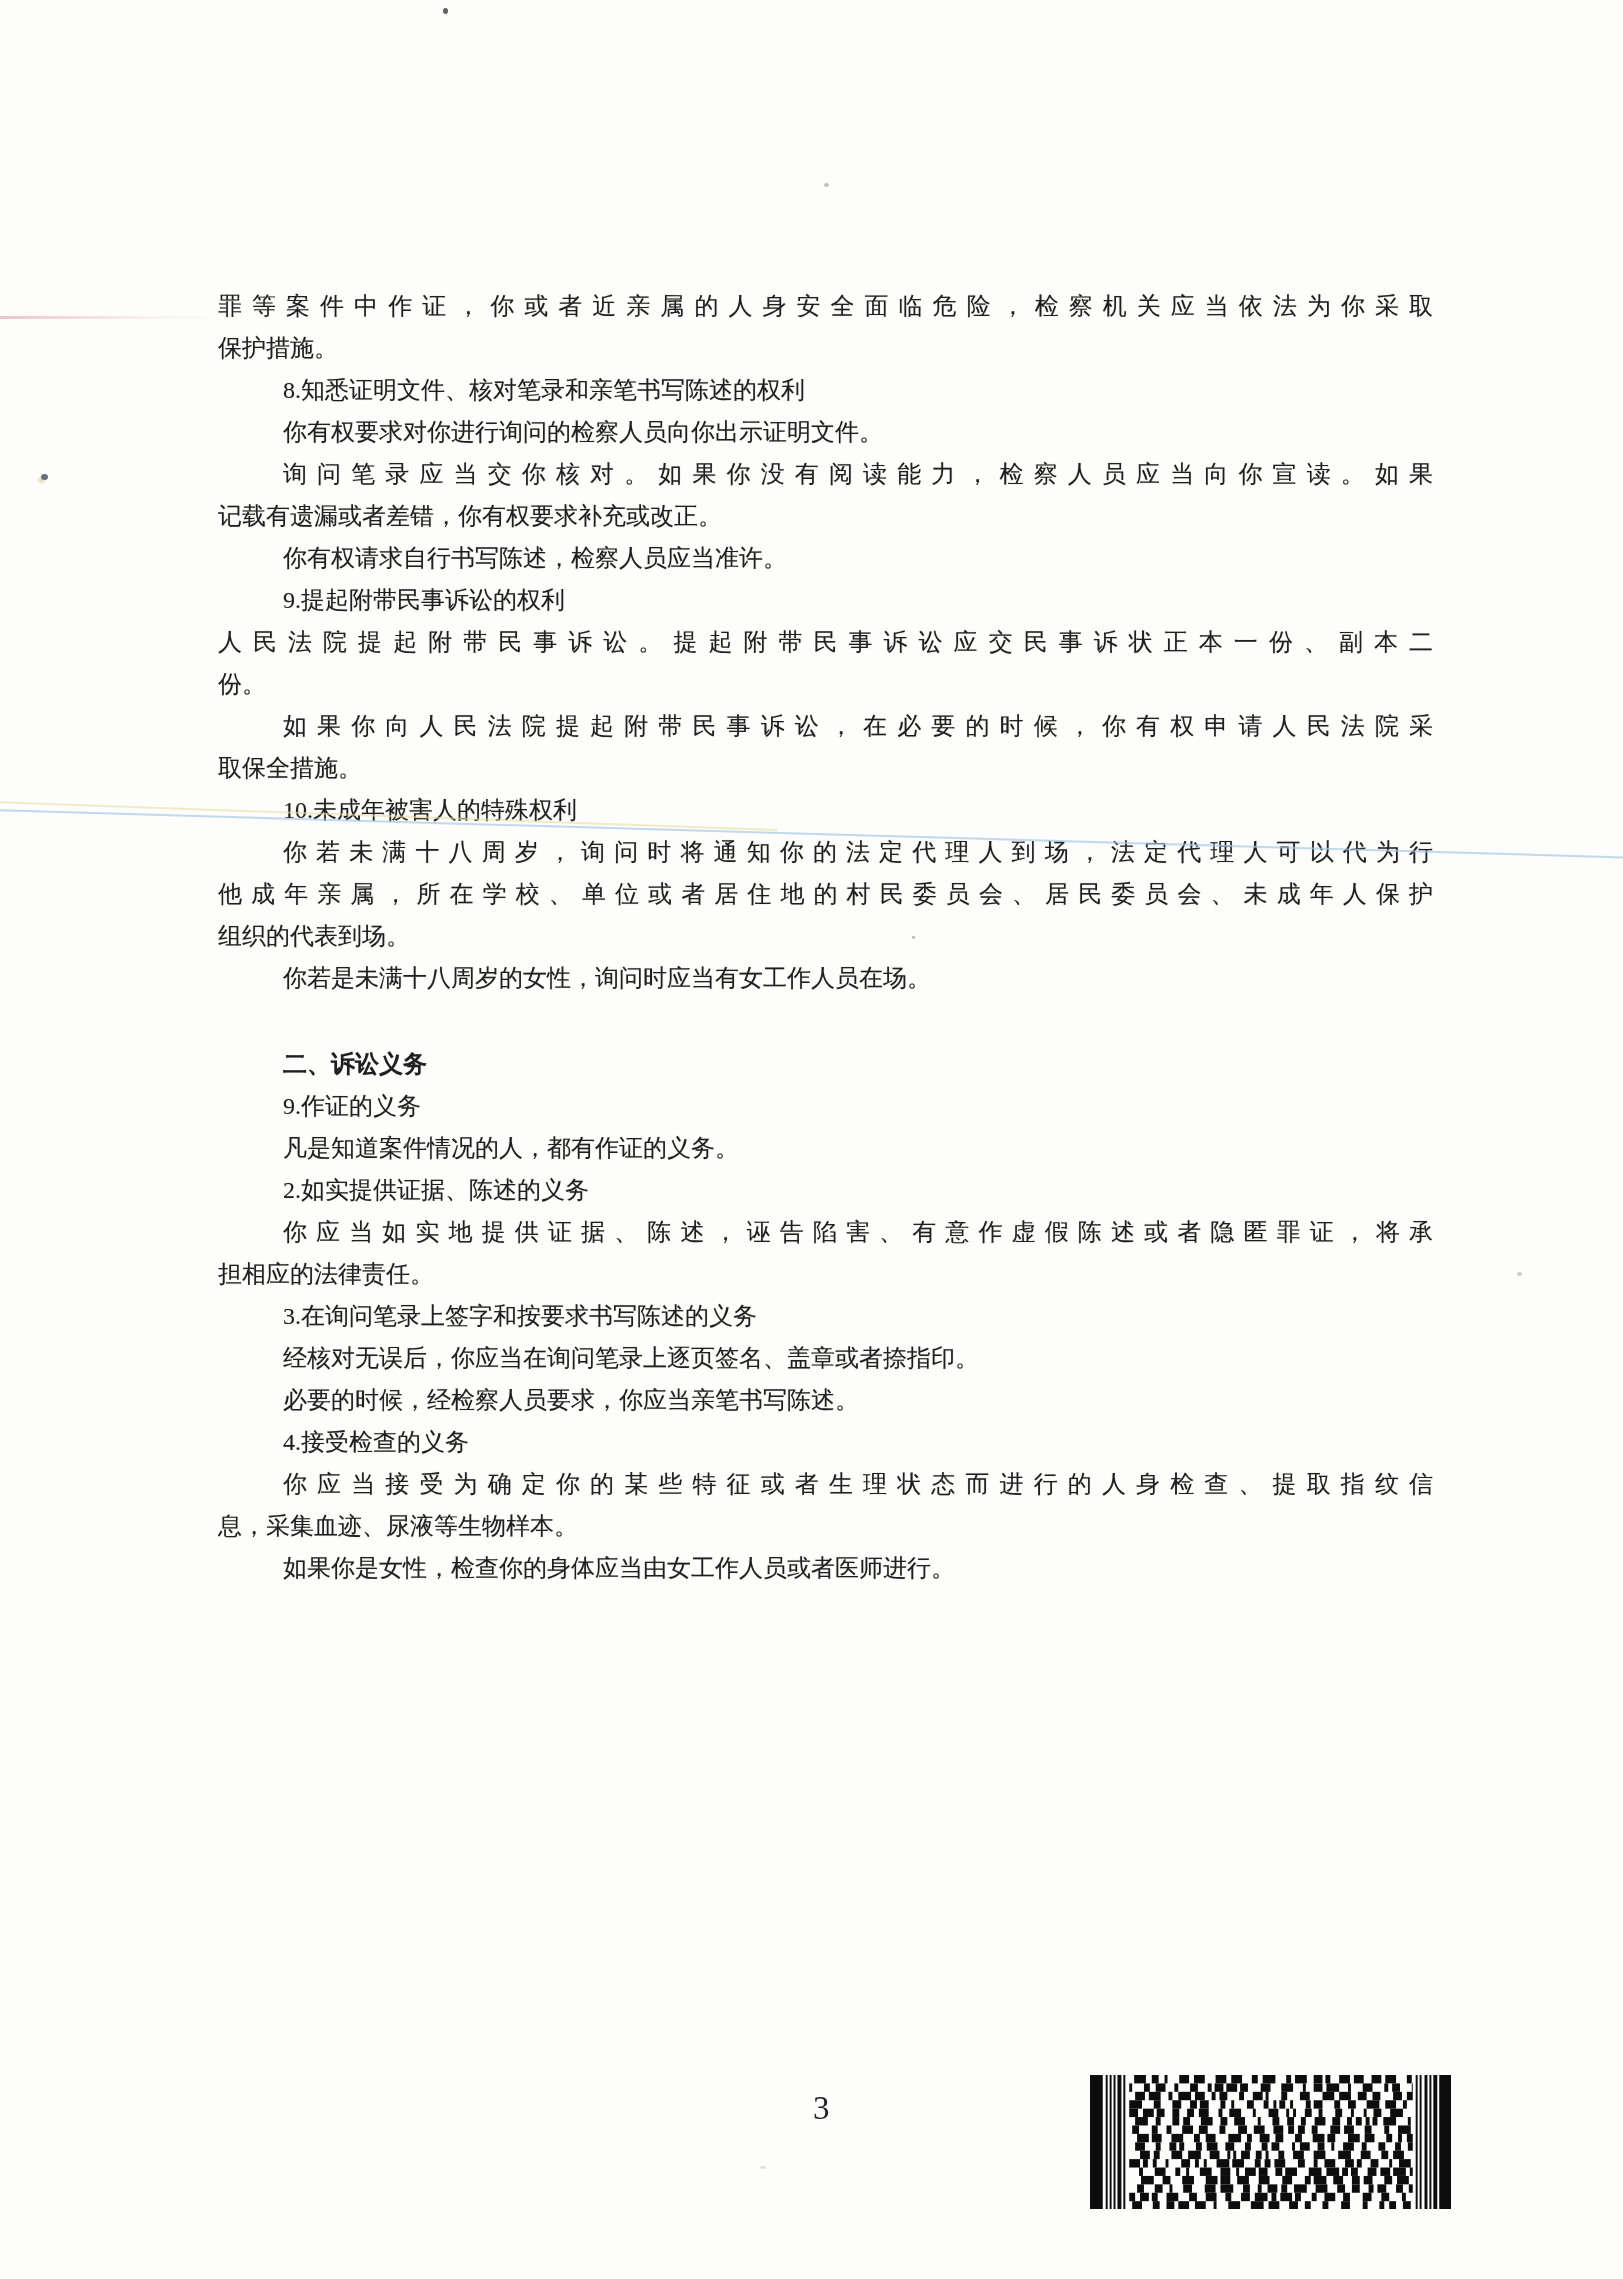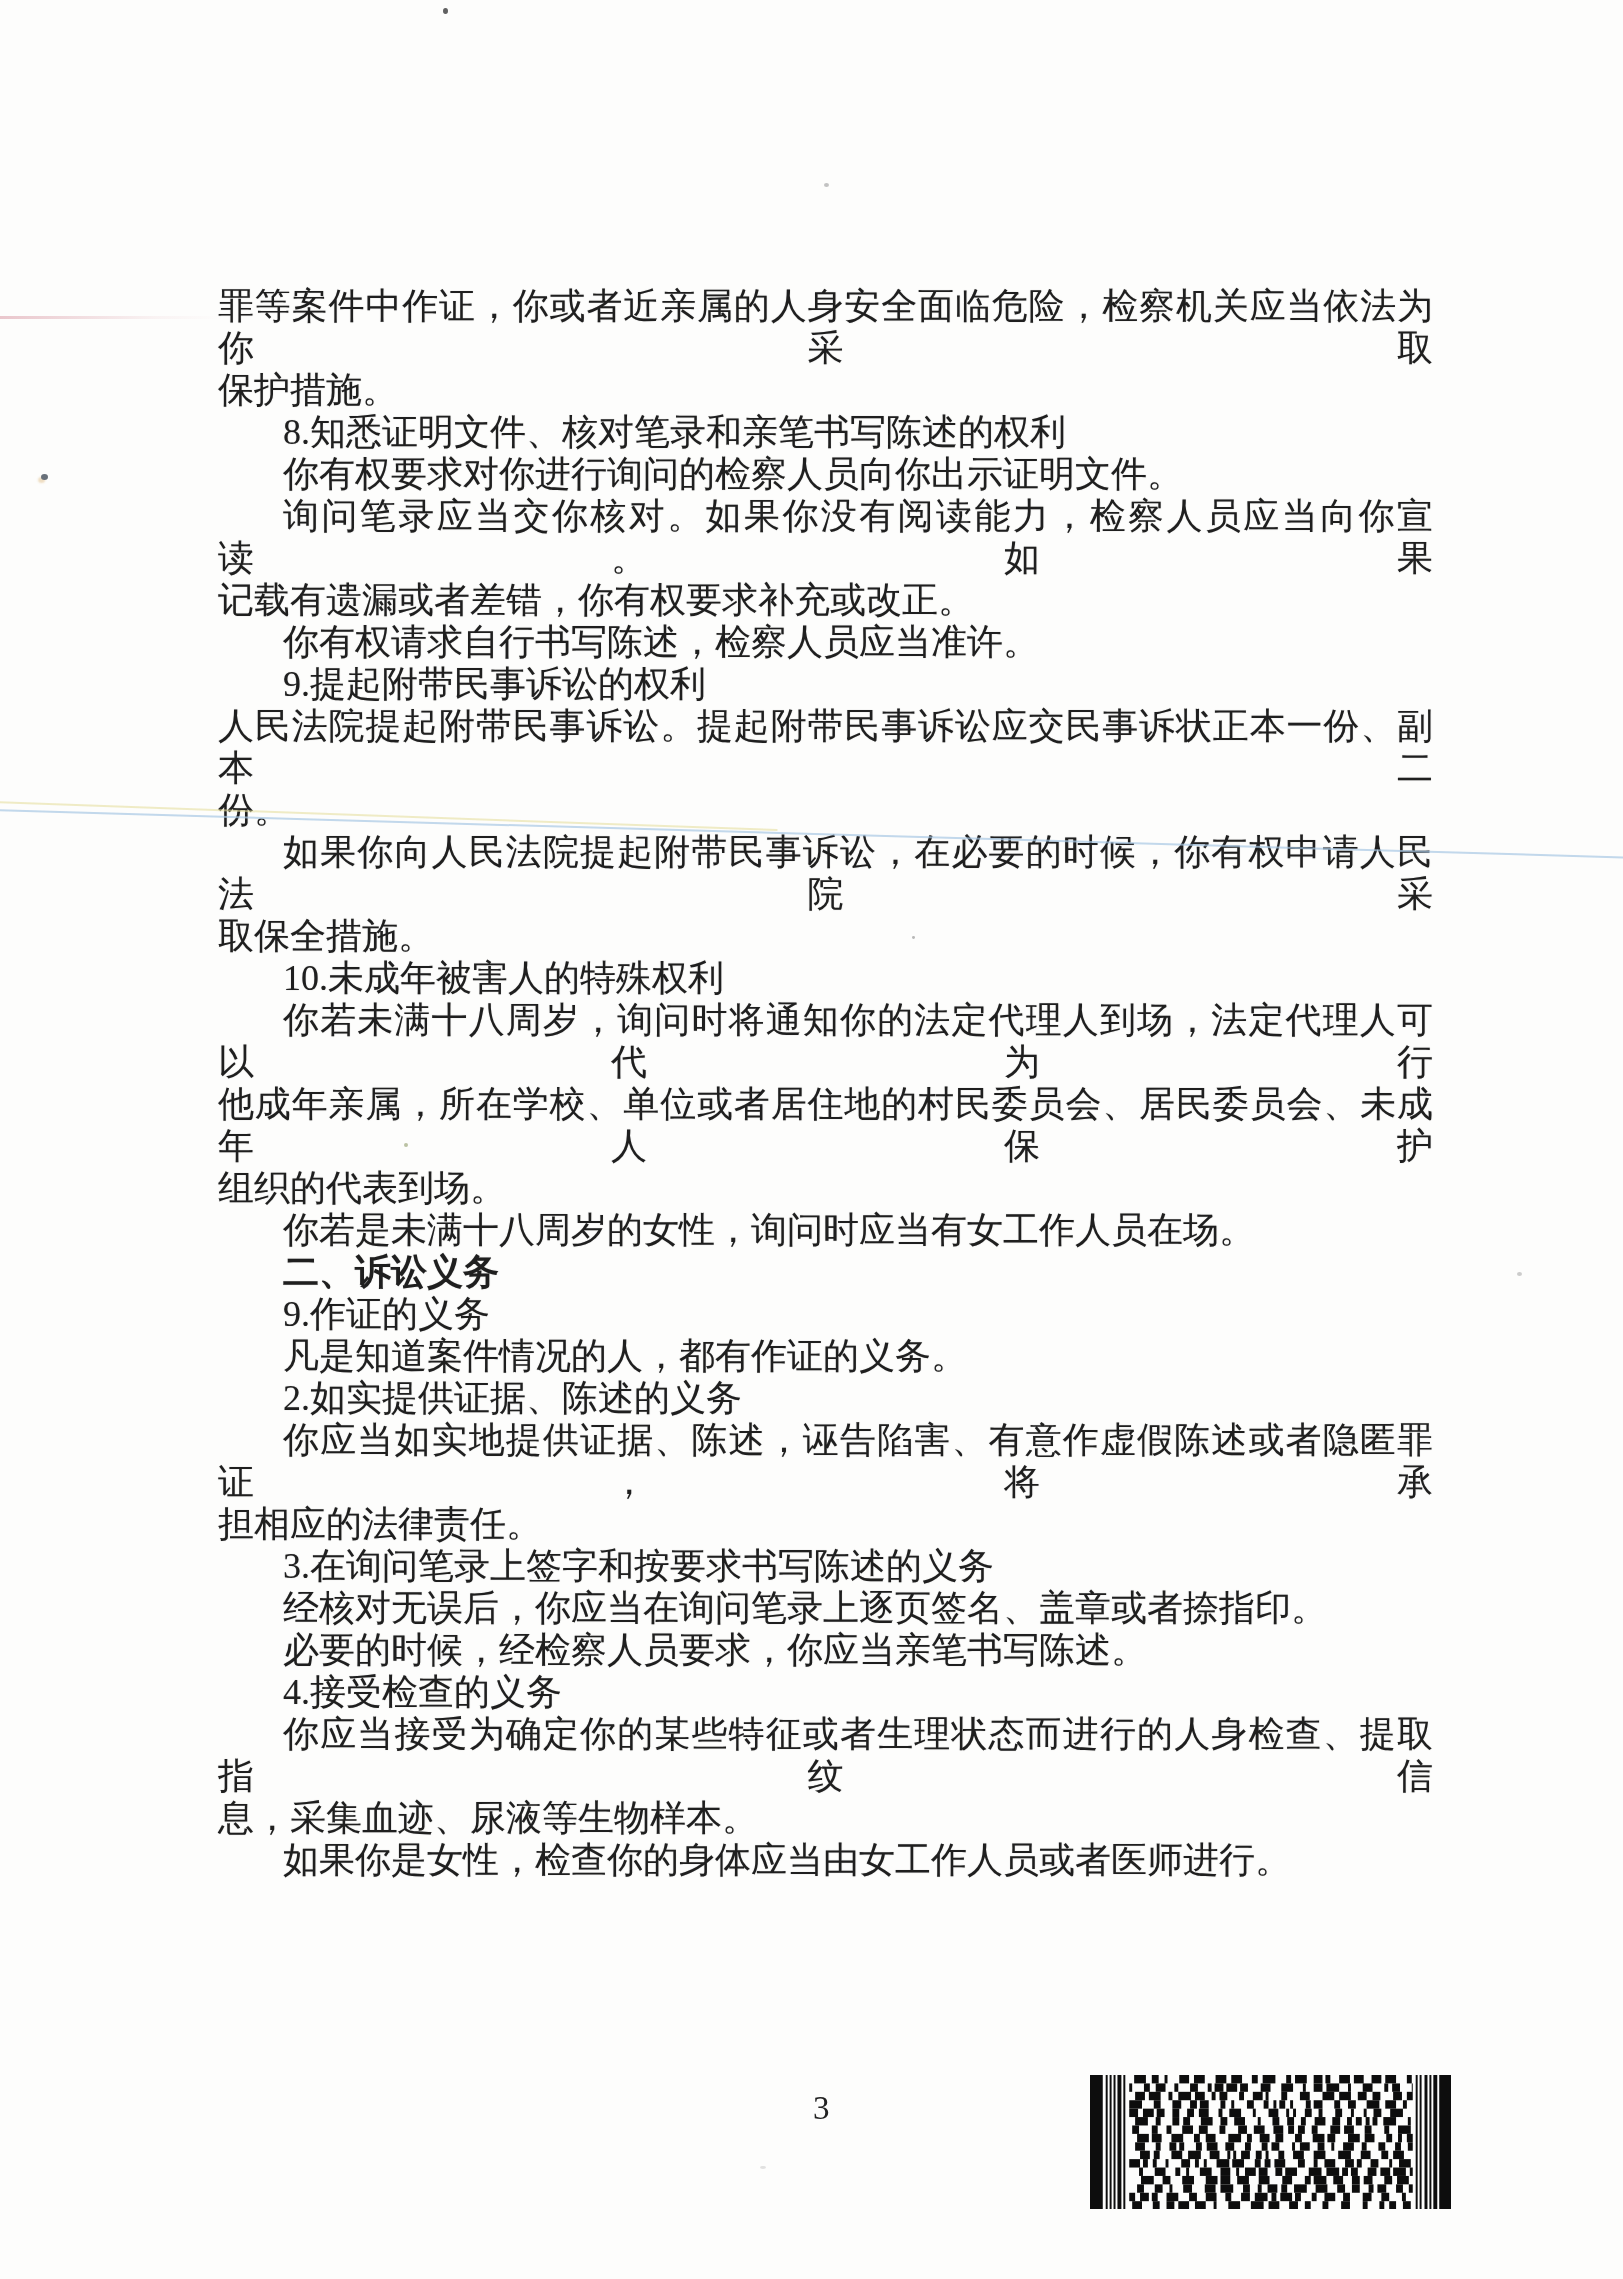--- a/index.html
+++ b/index.html
@@ -14,28 +14,28 @@
     position:relative;
     width:1623px;height:2280px;
     background:var(--paper);
     overflow:hidden;
     font-family:"Liberation Serif","DejaVu Serif",serif;
     color:var(--ink);
   }
   .body-text{
     position:absolute;
     left:218px;top:285px;width:1215px;
-    font-size:36px;
+    font-size:24px;
     line-height:42px;
     letter-spacing:0px;
     text-shadow:0 0 1px rgba(40,40,40,0.35);
   }
   .line{white-space:nowrap;}
   .line.indent{text-indent:65px;}
-  .line.bold{font-weight:700;}
+  .line.bold{font-weight:700;margin-top:44px;}
   .line.fill{
     white-space:normal;
     text-align:justify;
     text-align-last:justify;
   }
   .page-number{
     position:absolute;
     left:0;right:0;top:2090px;
     text-align:center;
     font-size:33px;

